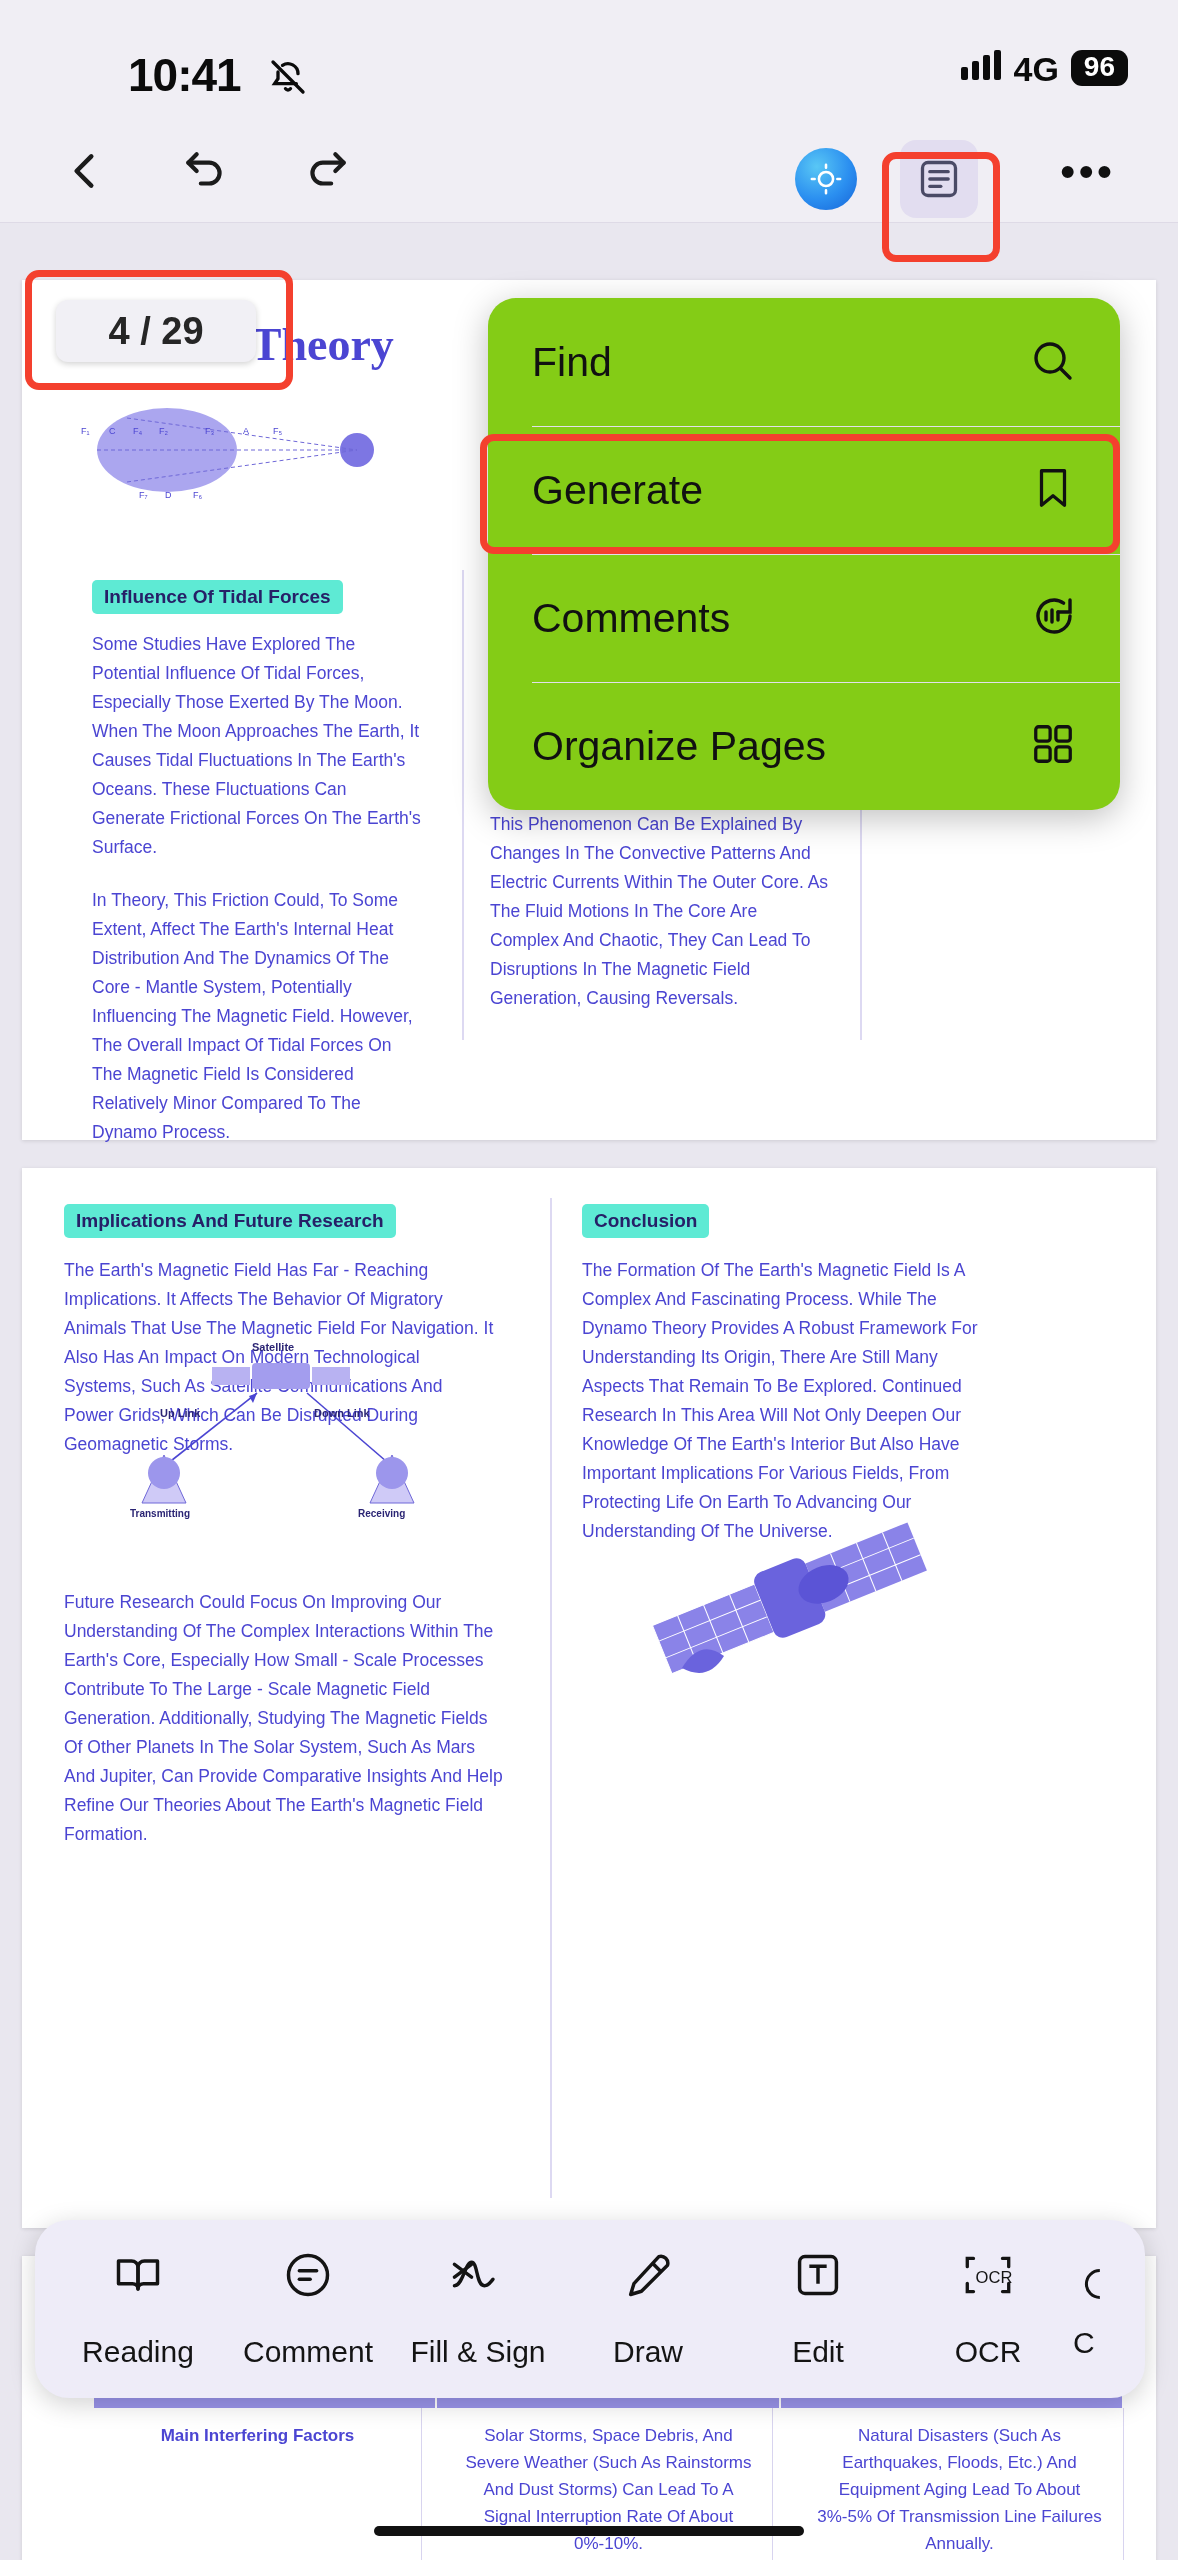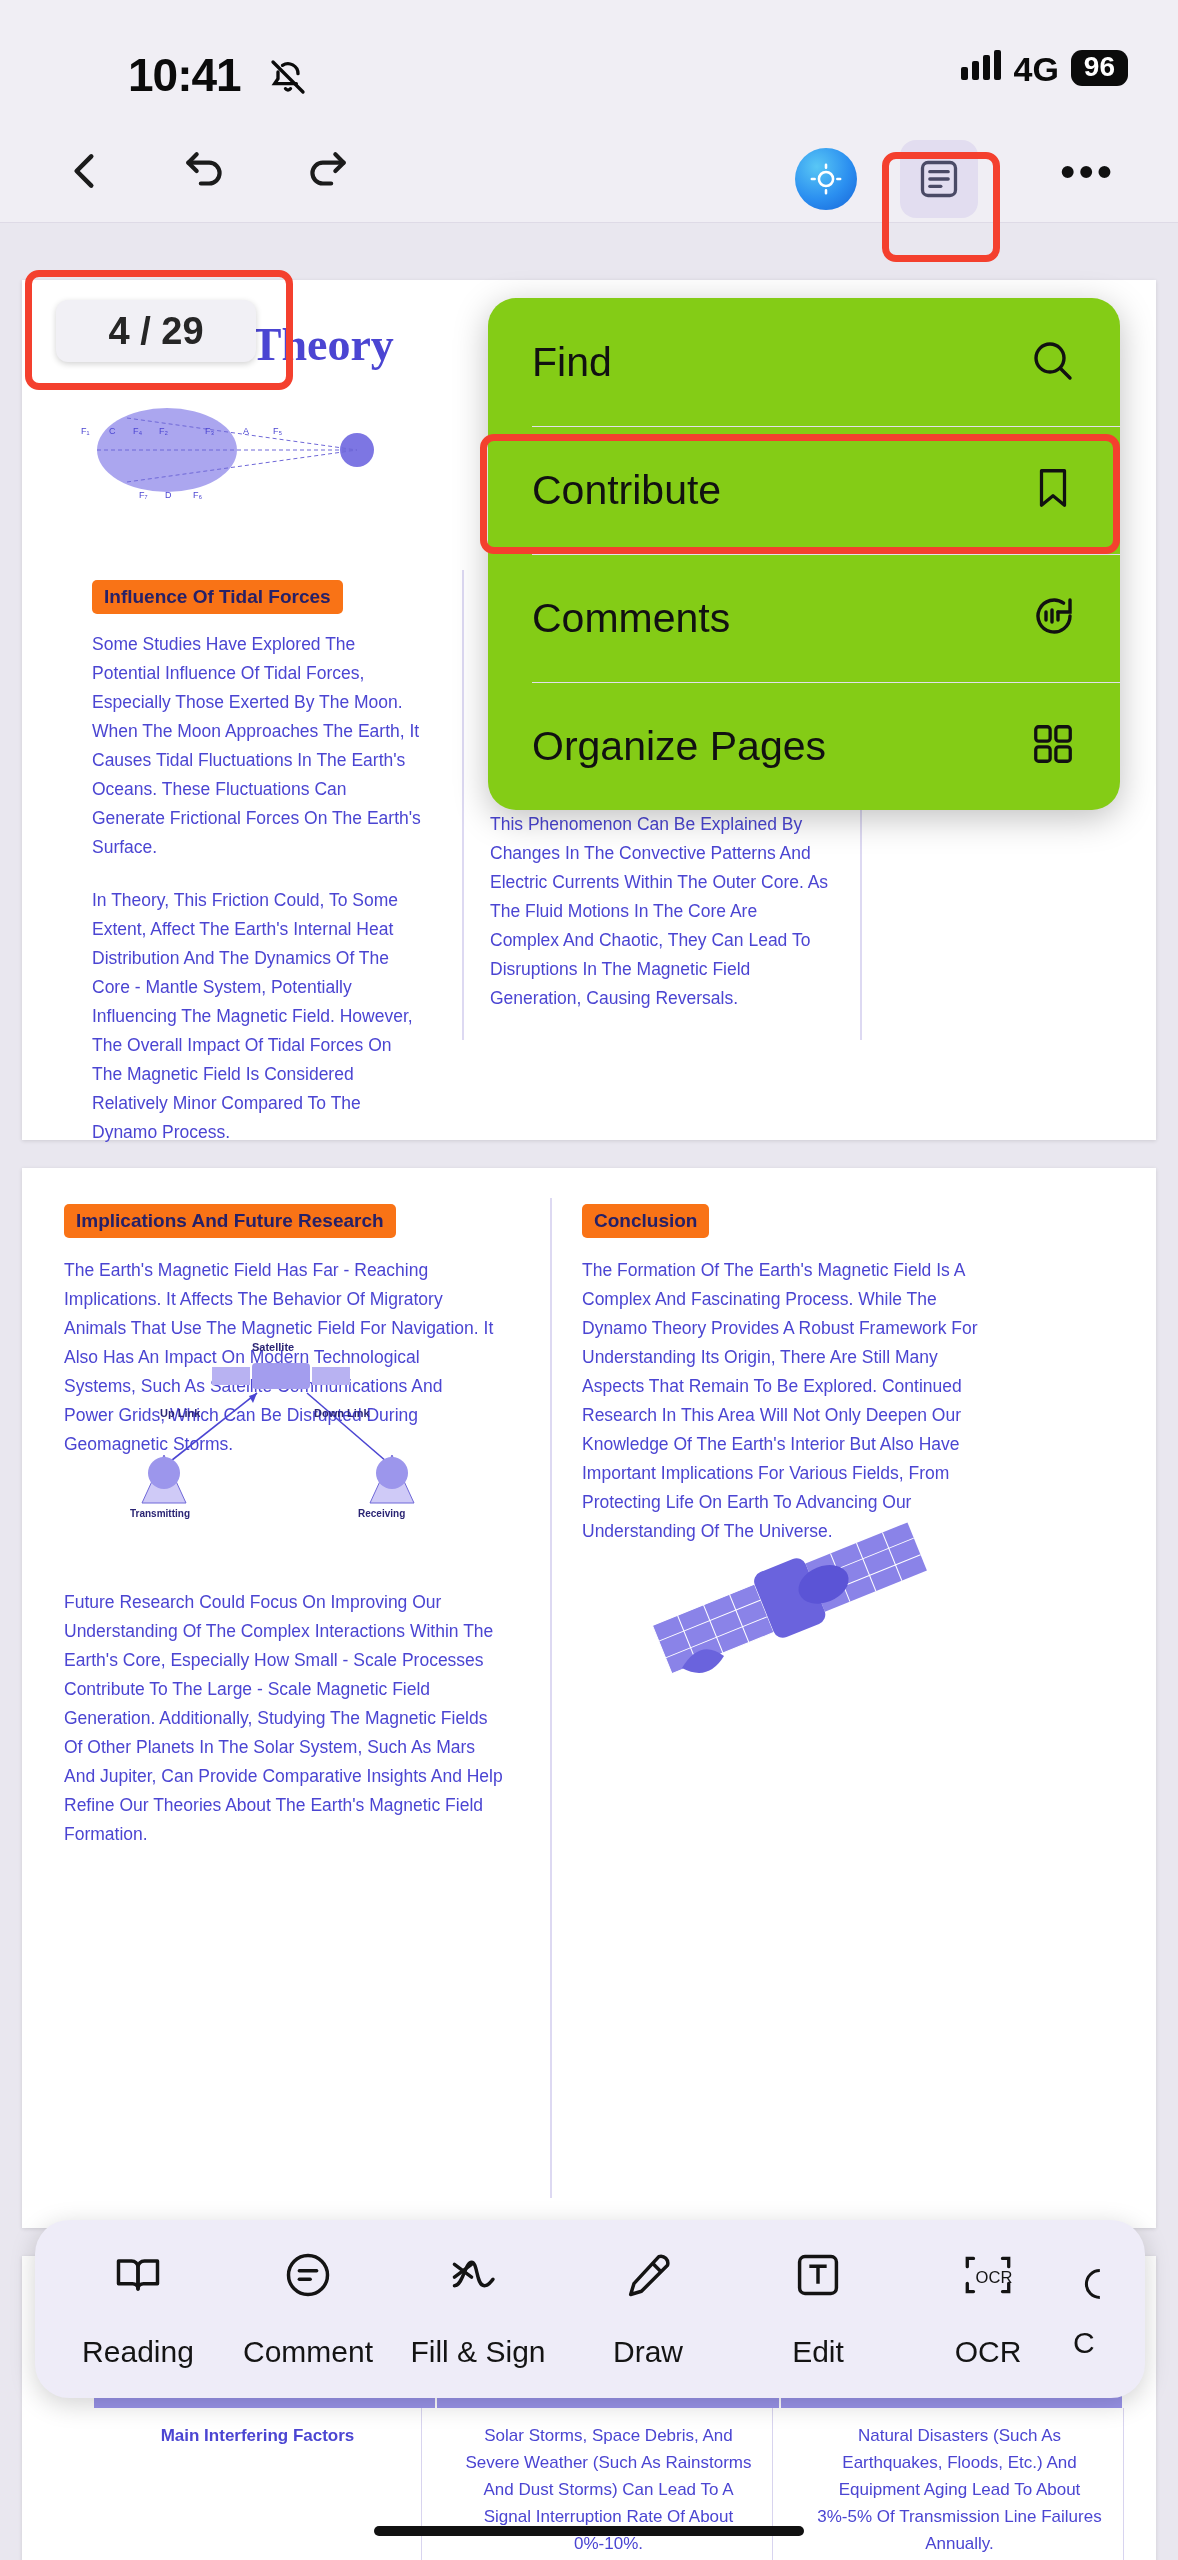--- a/index.html
+++ b/index.html
@@ -90,21 +90,21 @@
   .doc-title{
     position:absolute; left:60px; top:38px;
     font-family:"Liberation Serif", serif; font-weight:700;
     font-size:46px; color:#4b45d2; white-space:nowrap;
   }
 
   
   .ellipse-diagram{ position:absolute; left:45px; top:110px; width:430px; height:120px; }
 
   .tag{
-    display:inline-block; background:#f97316; color:#262067;
+    display:inline-block; background:#5eead4; color:#262067;
     font-size:19px; font-weight:700; padding:6px 12px; border-radius:5px;
   }
   .bodytext{
     color:#4b45d2; font-size:17.5px; line-height:29px;
   }
   .col-a{ position:absolute; left:70px; top:300px; width:330px; }
   .col-b{ position:absolute; left:468px; top:300px; width:340px; }
   .col-c{ position:absolute; left:860px; top:300px; width:260px; }
   .vline{ position:absolute; width:2px; background:#ddd9f2; }
 
@@ -375,21 +375,21 @@
   <div class="menu-item">
     <span class="menu-label">Find</span>
     <span>
       <svg width="48" height="48" viewBox="0 0 24 24" fill="none" stroke="#111" stroke-width="1.7" stroke-linecap="round">
           <circle cx="11" cy="11" r="7"></circle>
           <line x1="16.5" y1="16.5" x2="21" y2="21"></line>
         </svg>
     </span>
   </div>
   <div class="menu-item">
-    <span class="menu-label">Contribute</span>
+    <span class="menu-label">Generate</span>
     <span>
       <svg width="46" height="48" viewBox="0 0 24 24" fill="none" stroke="#111" stroke-width="1.7" stroke-linejoin="round">
           <path d="M6 3h12v18l-6-5-6 5z"></path>
         </svg>
     </span>
   </div>
   <div class="menu-item">
     <span class="menu-label">Comments</span>
     <span>
       <svg width="48" height="48" viewBox="0 0 24 24" fill="none" stroke="#111" stroke-width="1.7" stroke-linecap="round">

